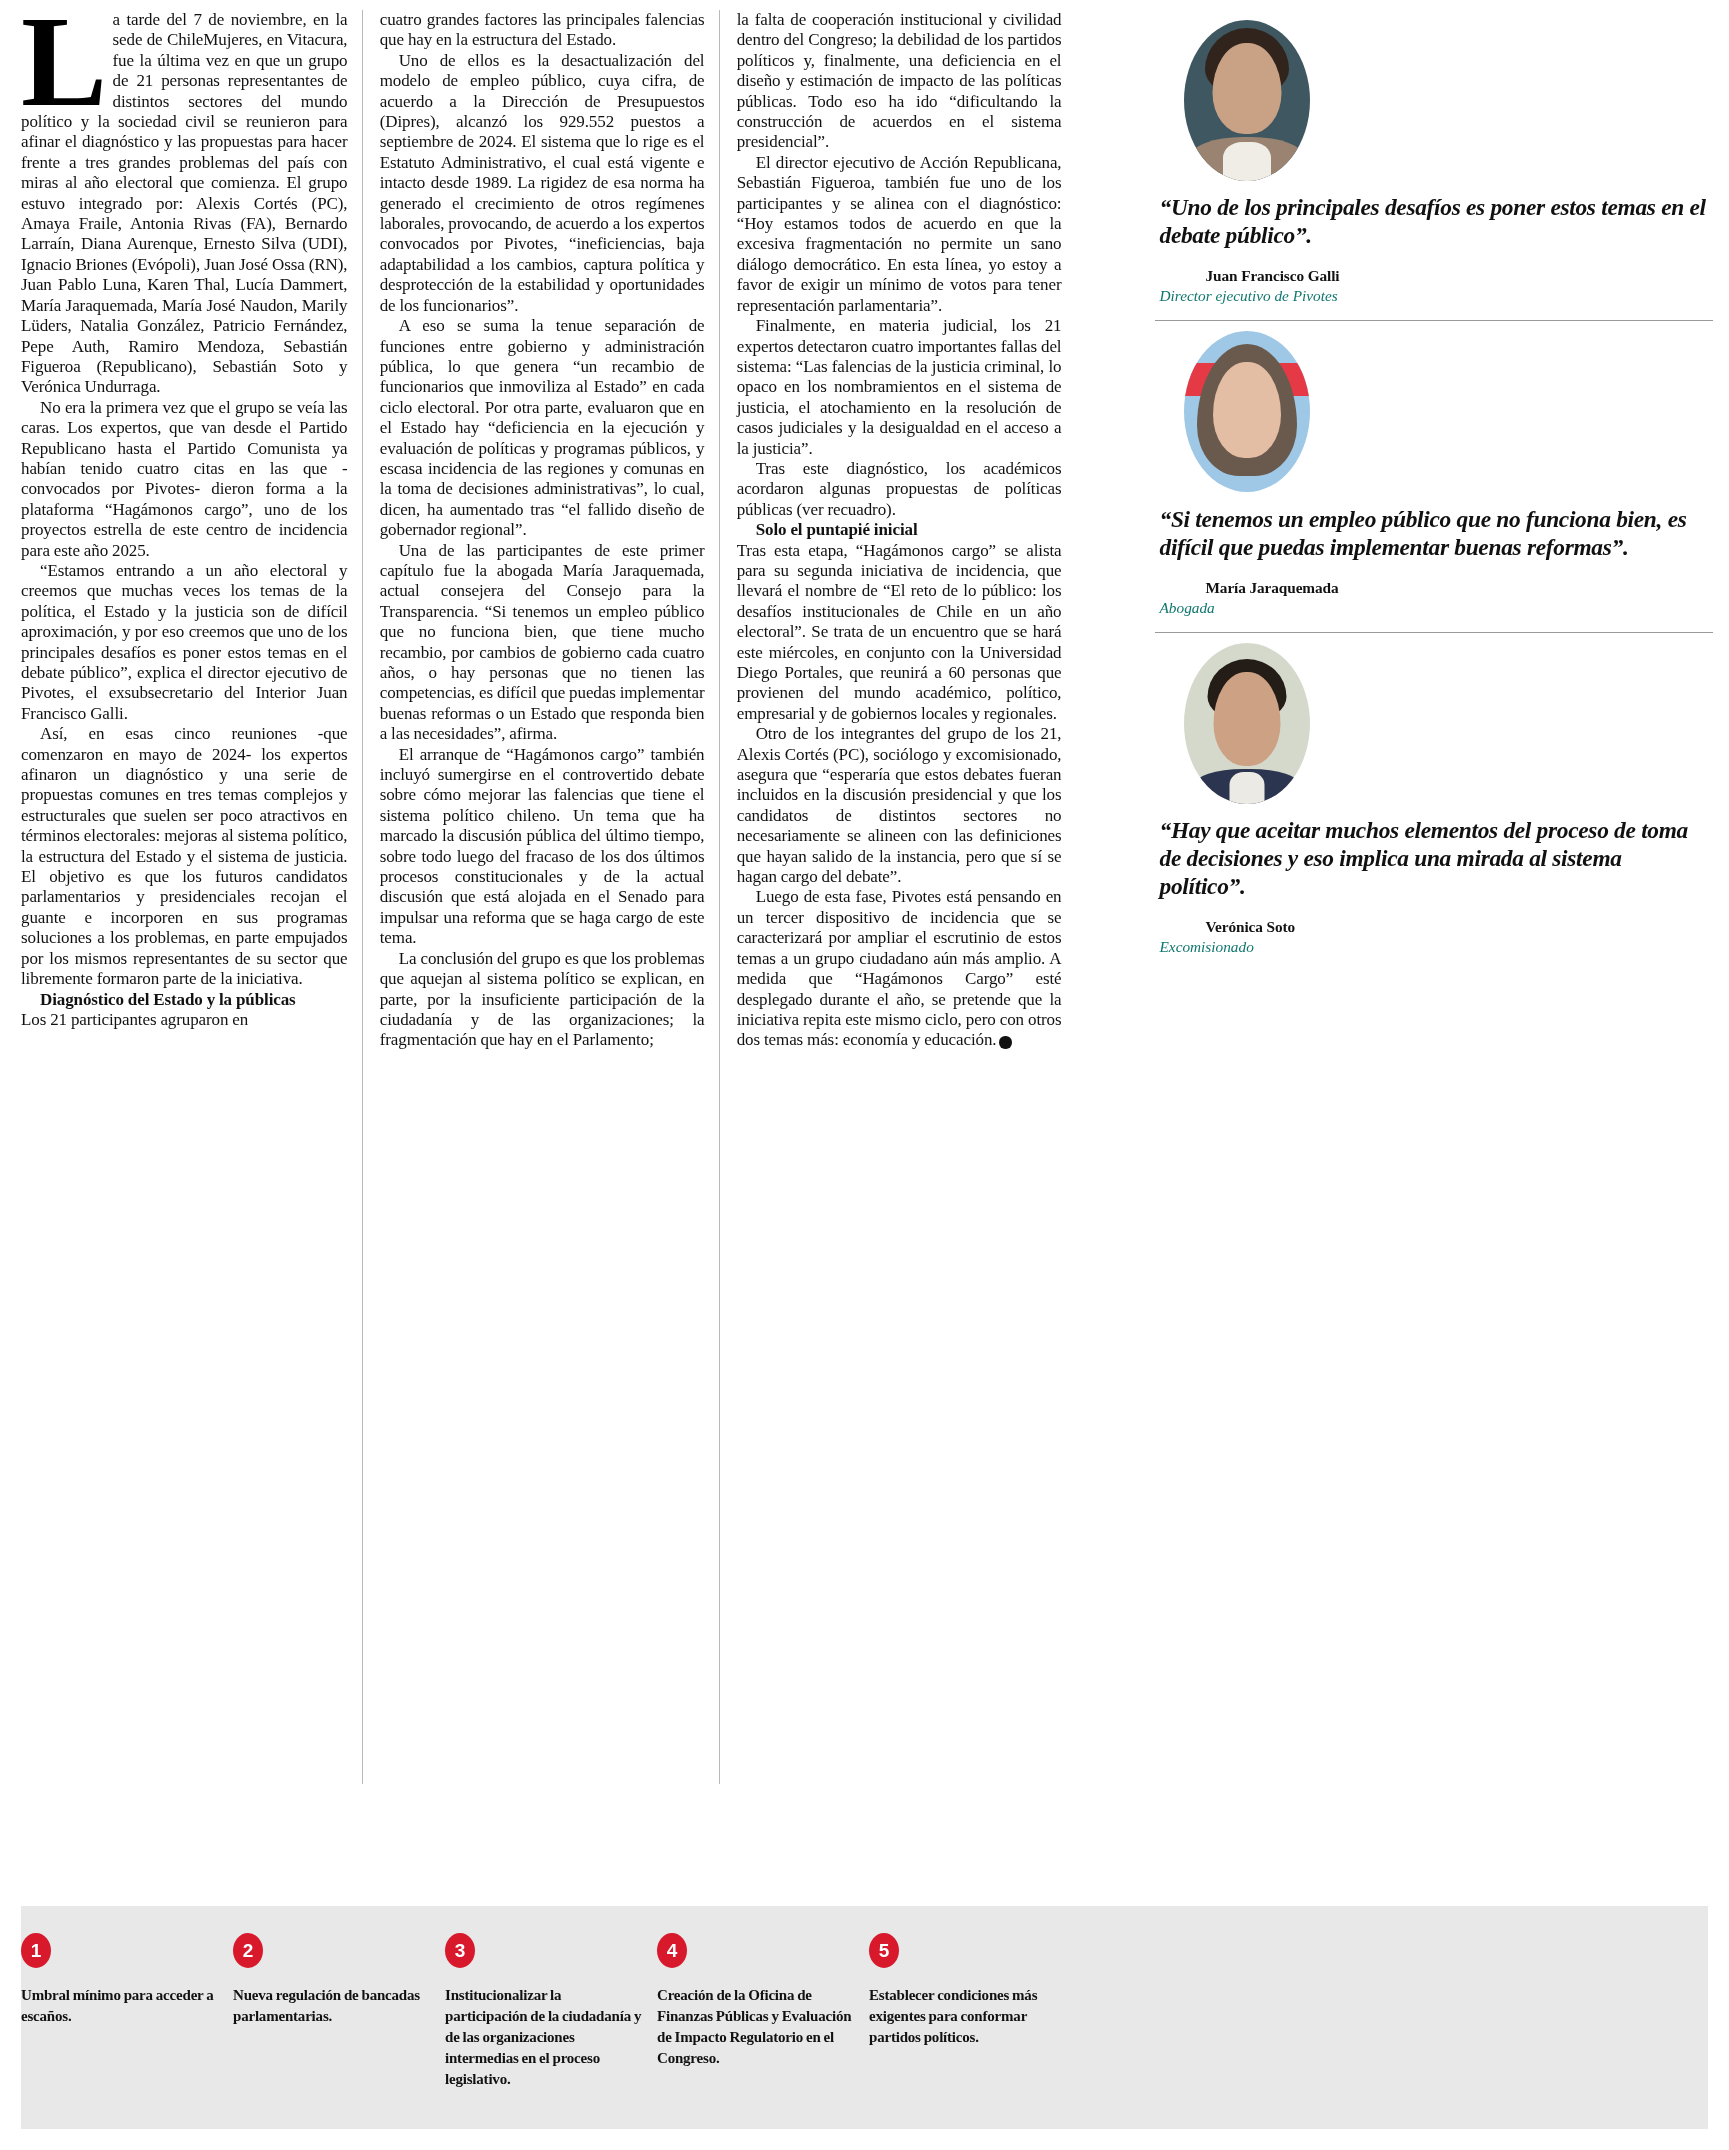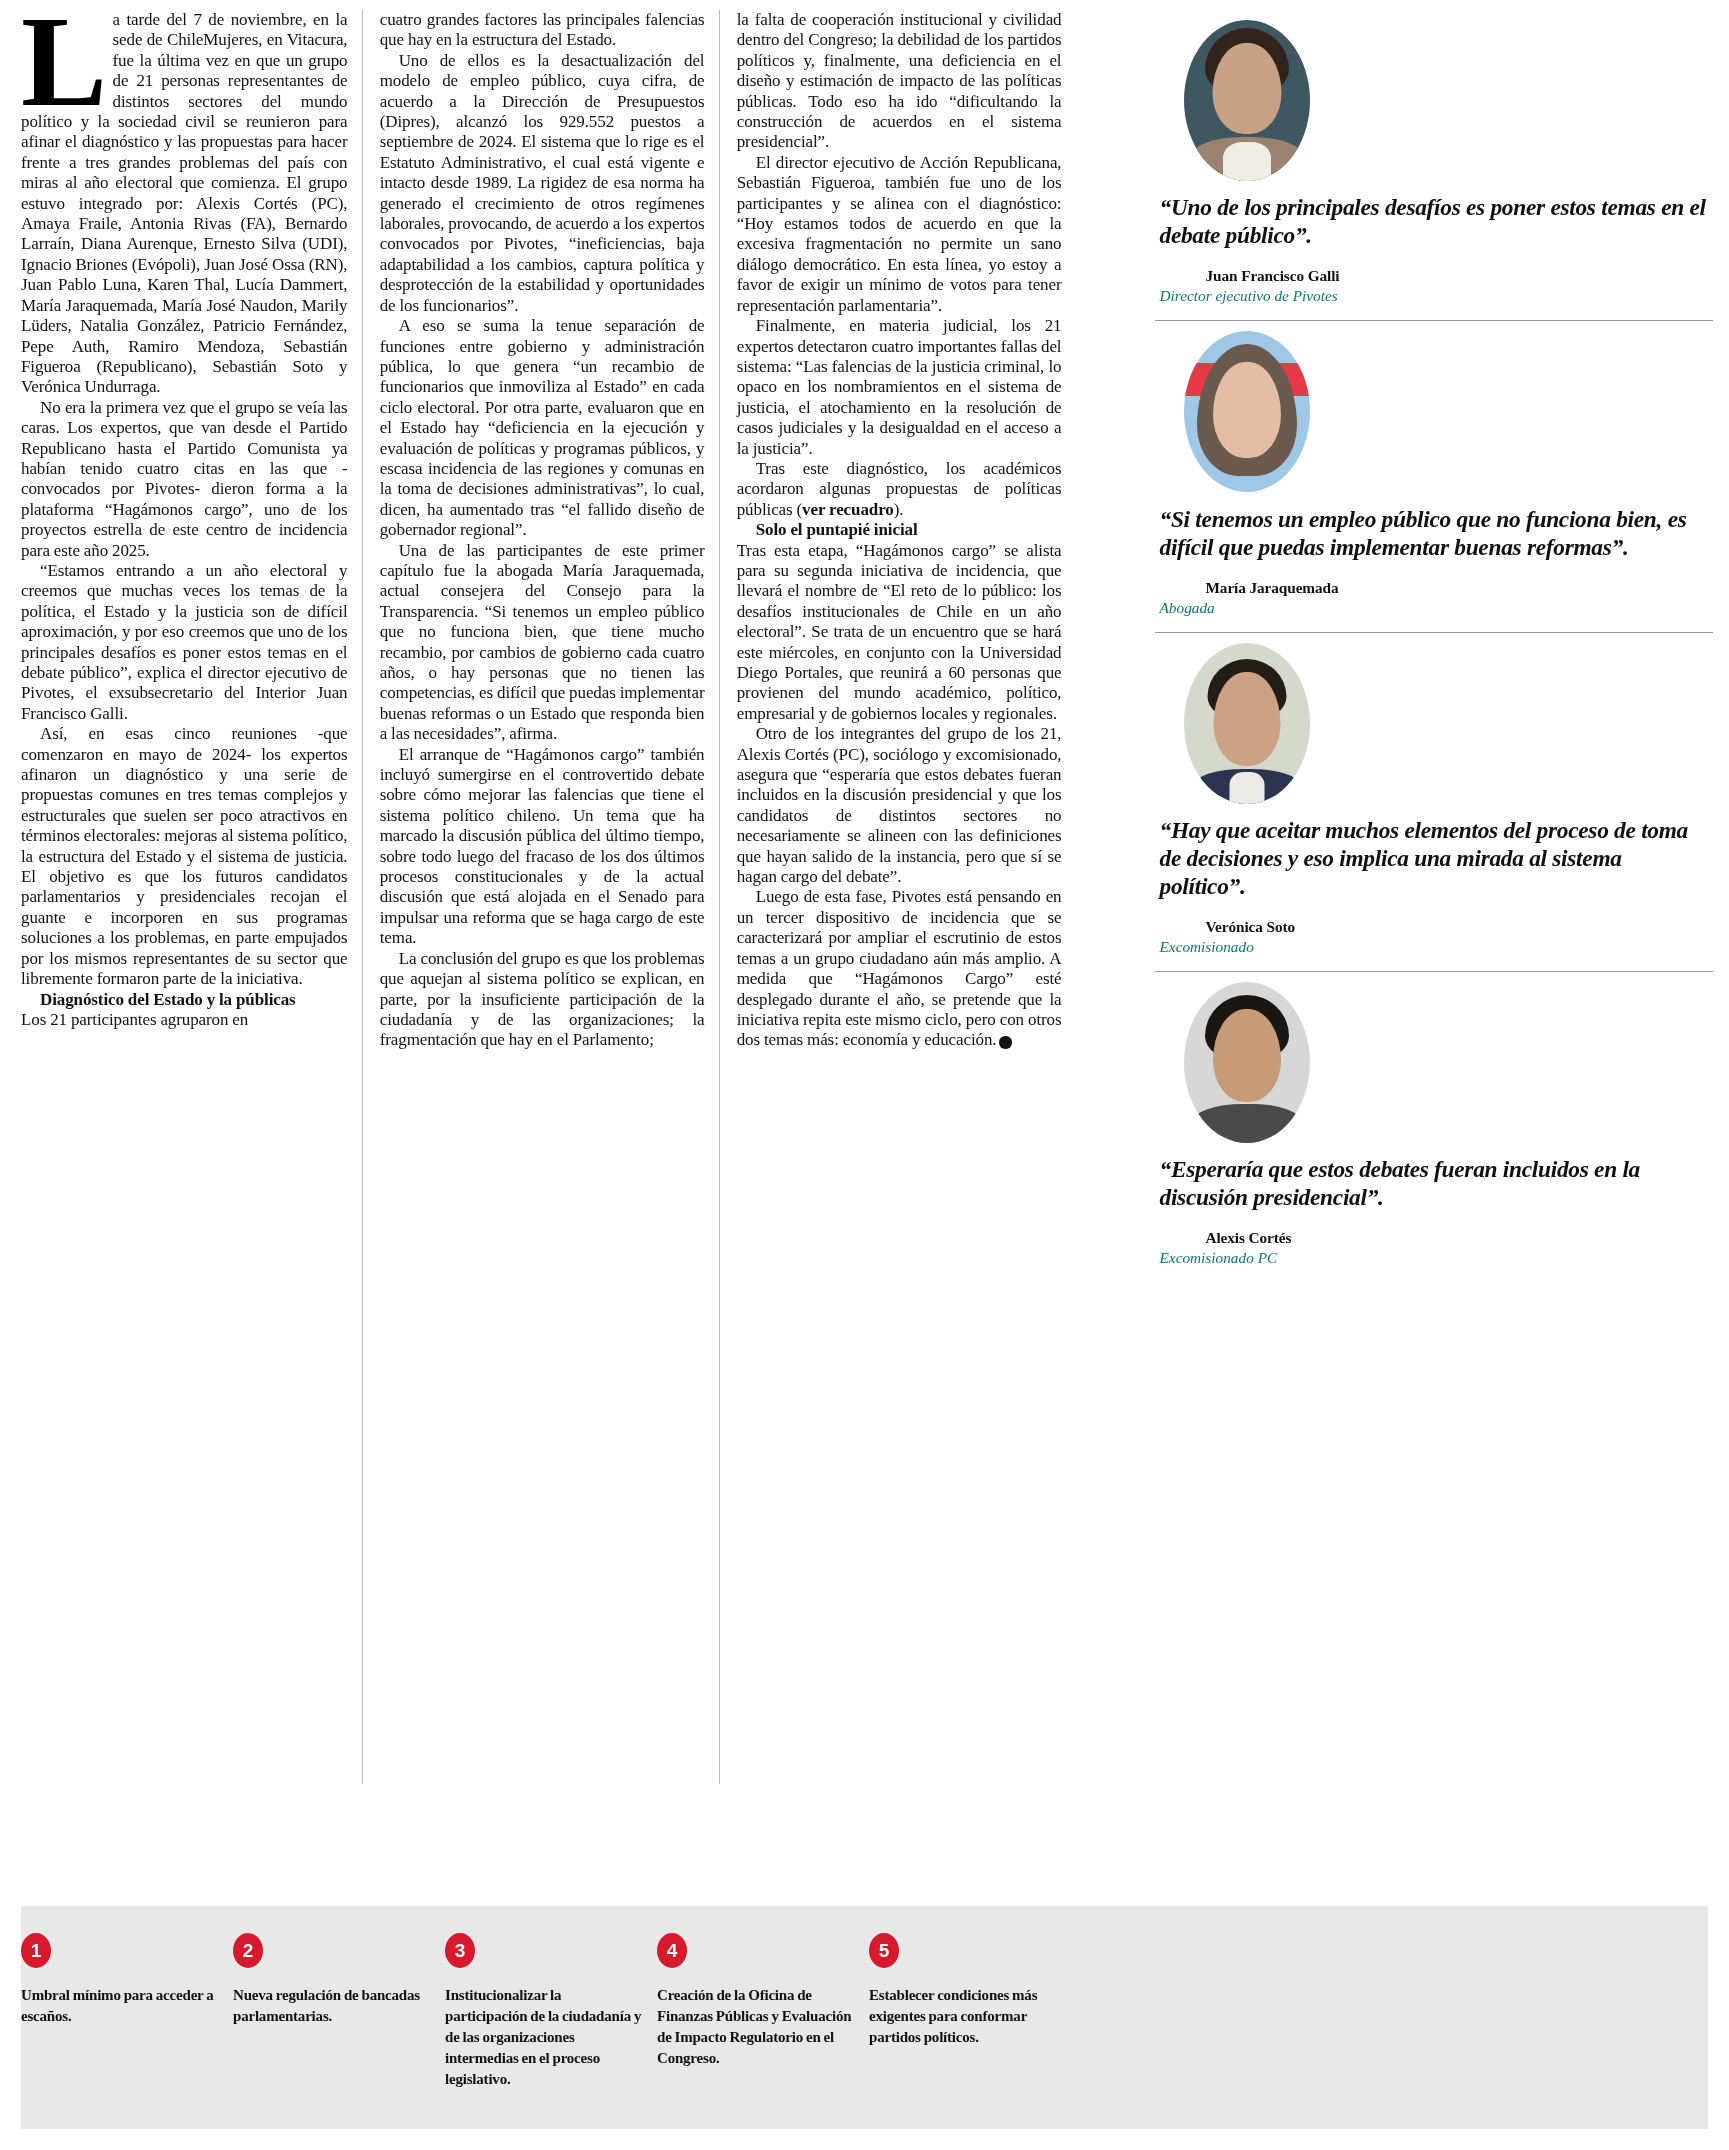--- a/index.html
+++ b/index.html
@@ -63,21 +63,21 @@
   .endmark{
     display:inline-block;
     width:12.3px;height:12.3px;border-radius:50%;
     background:#111;color:#fff;
     font-size:7.8px;font-weight:700;
     text-align:center;line-height:12.3px;
     vertical-align:1.1px;
     font-family:"Liberation Sans", sans-serif;
     margin-left:2.8px;
   }
-  b.inline{font-weight:700;}
+  b.inline{font-weight:400;}
 
   
   .sidebar{
     position:absolute;left:1155px;top:20px;width:558px;
   }
   .quote-block{position:relative;padding-bottom:14.5px;}
   .quote-block + .quote-block{border-top:1.7px solid #9a9a9a;padding-top:10px;}
   .portrait{
     width:126px;height:161px;
     border-radius:50%/50%;
@@ -224,31 +224,20 @@
         <div class="hair" style="width:79px;height:61px;top:16.7px;background:#241c16"></div>
         <div class="face" style="width:67px;height:94px;top:29px;background:#cda184"></div>
         <div class="shoulders" style="width:106px;height:35px;background:#2b3550"></div>
         <div class="shoulders" style="width:35px;height:32px;background:#eceae4;border-radius:40% 40% 0 0"></div>
       </div>
       <div class="quote-text">“Hay que aceitar muchos elementos del proceso de toma de decisiones y eso implica una mirada al sistema político”.</div>
       <div class="q-name">Verónica Soto</div>
       <div class="q-role">Excomisionado</div>
     </div>
 
-    <div class="quote-block">
-      <div class="portrait">
-        <div class="bg" style="background:#d7d7d7"></div>
-        <div class="hair" style="width:84px;height:66px;top:13.4px;background:#1c1612"></div>
-        <div class="face" style="width:68px;height:93px;top:27px;background:#c79a78"></div>
-        <div class="shoulders" style="width:109px;height:39px;background:#4a4a4a"></div>
-      </div>
-      <div class="quote-text">“Esperaría que estos debates fueran incluidos en la discusión presidencial”.</div>
-      <div class="q-name">Alexis Cortés</div>
-      <div class="q-role">Excomisionado PC</div>
-    </div>
 
   </div>
 
   <div class="panel">
     <div class="panel-inner">
       <div class="props">
         <div class="prop">
           <div class="prop-num">1</div>
           <div class="prop-text">Umbral mínimo para acceder a escaños.</div>
         </div>

